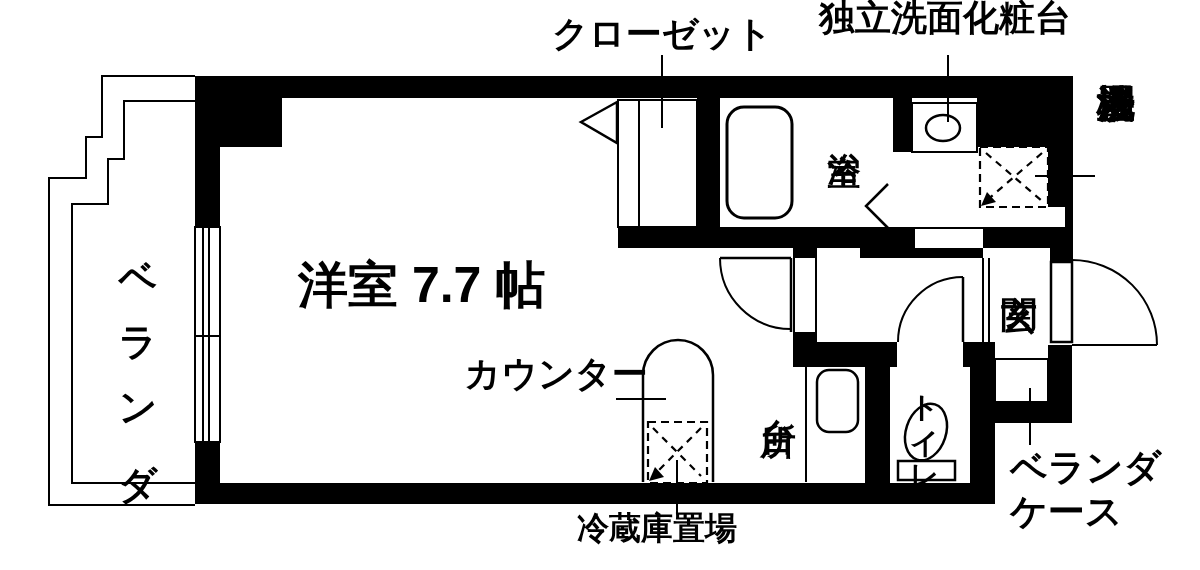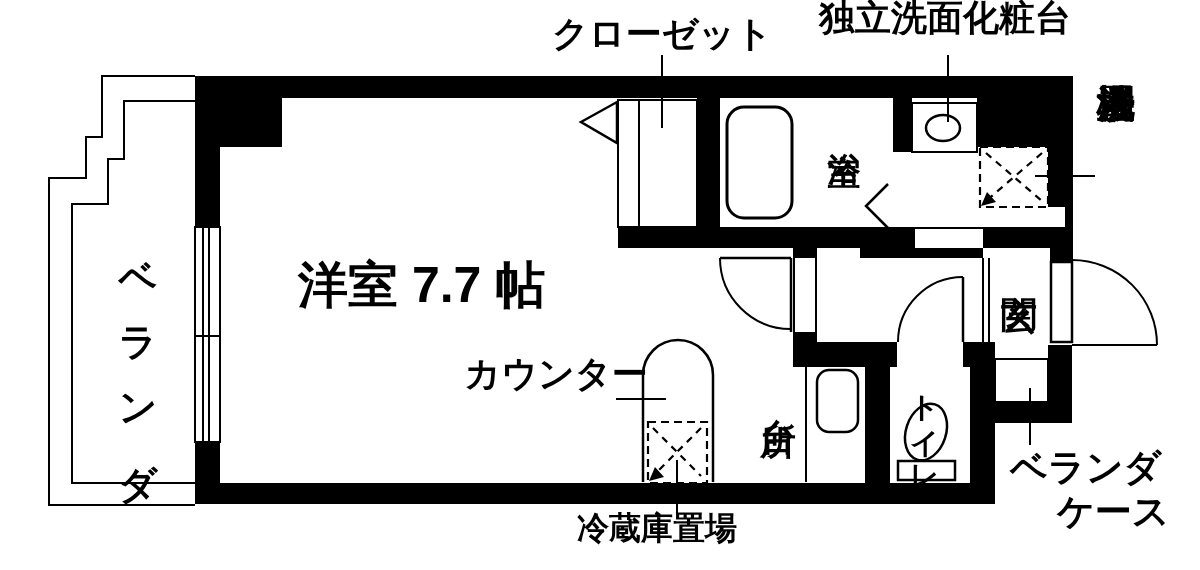--- a/index.html
+++ b/index.html
@@ -152,17 +152,17 @@
 
   <div class="lbl v" style="left:760px;top:389px;font-size:36px;letter-spacing:4px;">台所</div>
 
   <div class="lbl v" style="left:828px;top:126px;font-size:33px;letter-spacing:2px;">浴室</div>
 
   <div class="lbl v" style="left:910px;top:374px;font-size:29px;letter-spacing:2px;">トイレ</div>
 
   <div class="lbl v" style="left:1001px;top:266px;font-size:36px;letter-spacing:4px;">玄関</div>
 
   <div class="lbl" style="left:1010px;top:449px;font-size:37px;">ベランダ</div>
-  <div class="lbl" style="left:1010px;top:493px;font-size:37px;margin-left:47px;">ケース</div>
+  <div class="lbl" style="left:1010px;top:493px;font-size:37px;">ケース</div>
 
   <div class="lbl" style="left:577px;top:512px;font-size:32px;">冷蔵庫置場</div>
 
 </div>
 
 </body></html>

